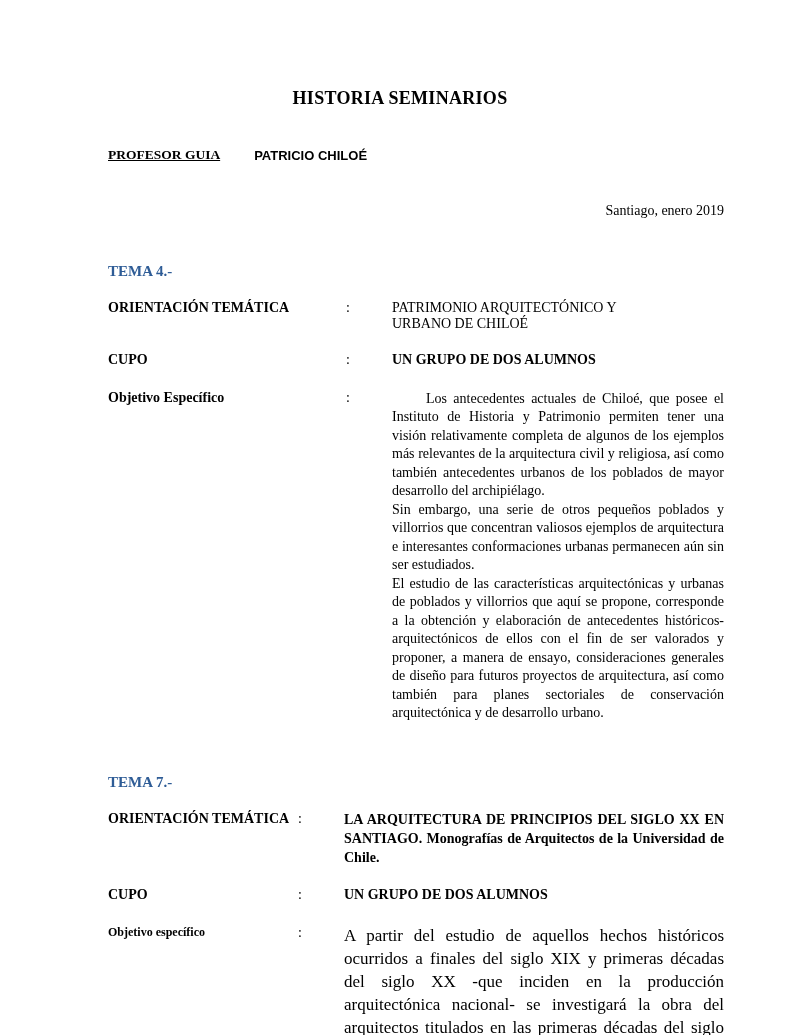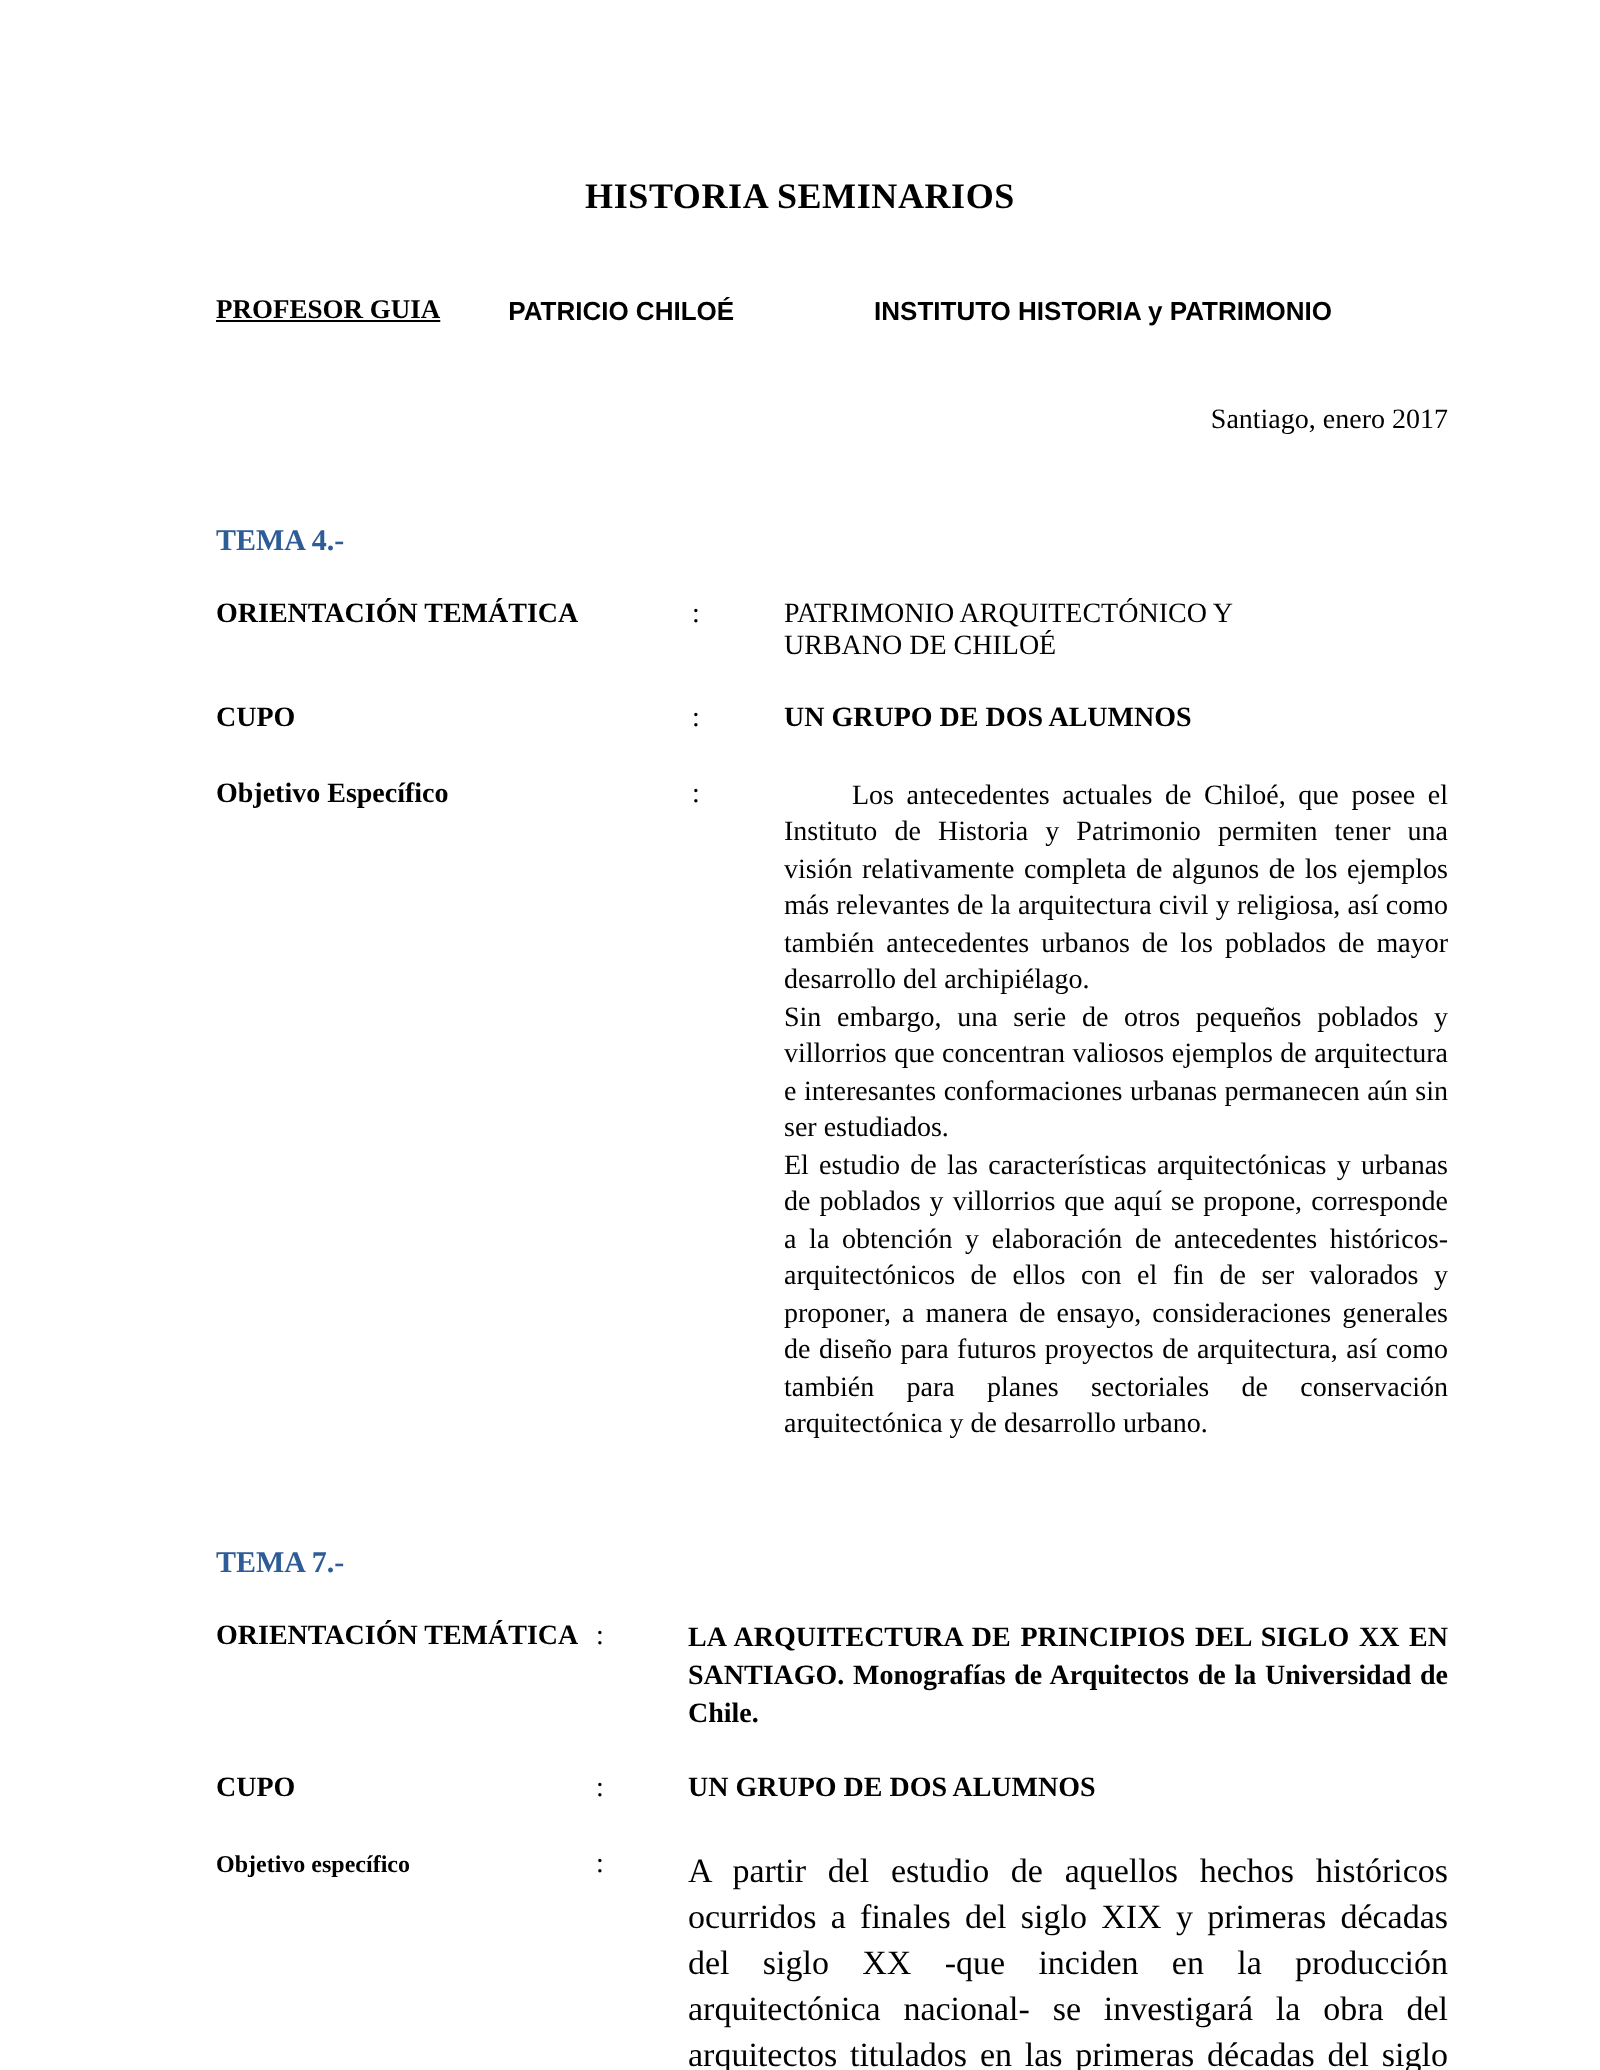--- a/index.html
+++ b/index.html
@@ -132,24 +132,23 @@
 </head>
 <body>
 
 <div class="page">
 
   <div class="doc-title">HISTORIA SEMINARIOS</div>
 
   <div class="header-row">
     <span class="prof-label">PROFESOR GUIA</span>
     <span class="prof-name">PATRICIO  CHILOÉ</span>
-    <span class="institute">INSTITUTO HISTORIA y  PATRIMONIO</span>
   </div>
 
-  <div class="place-date">Santiago, enero 2017</div>
+  <div class="place-date">Santiago, enero 2019</div>
 
   <div class="tema-heading tema1-heading">TEMA 4.-</div>
 
   <div class="field t1 t1-orient">
     <span class="label">ORIENTACIÓN TEMÁTICA</span>
     <span class="colon">:</span>
     <span class="value">
       <span class="line1">PATRIMONIO       ARQUITECTÓNICO       Y</span>
       <span>URBANO DE CHILOÉ</span>
     </span>

